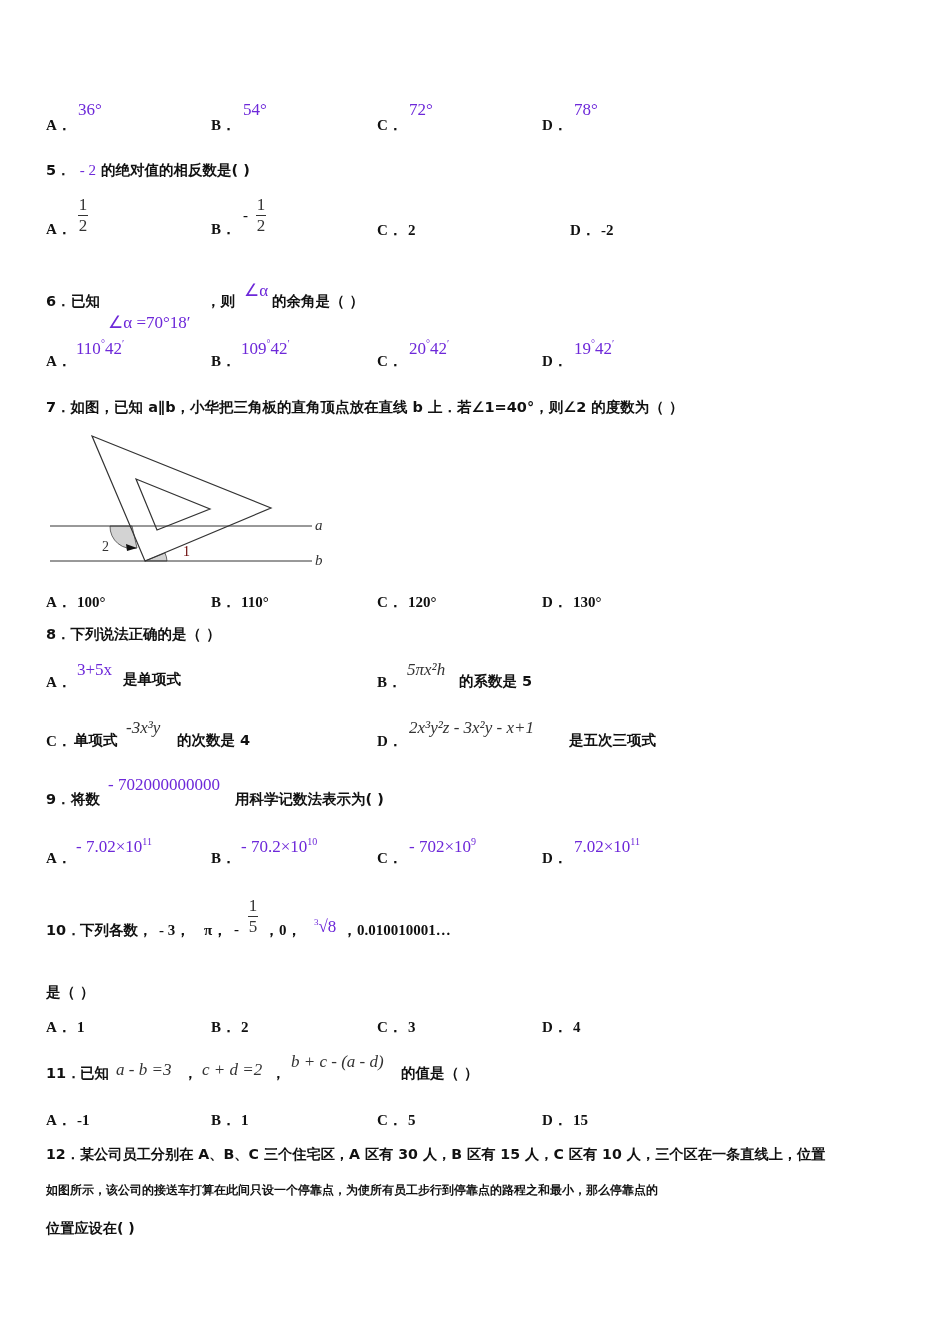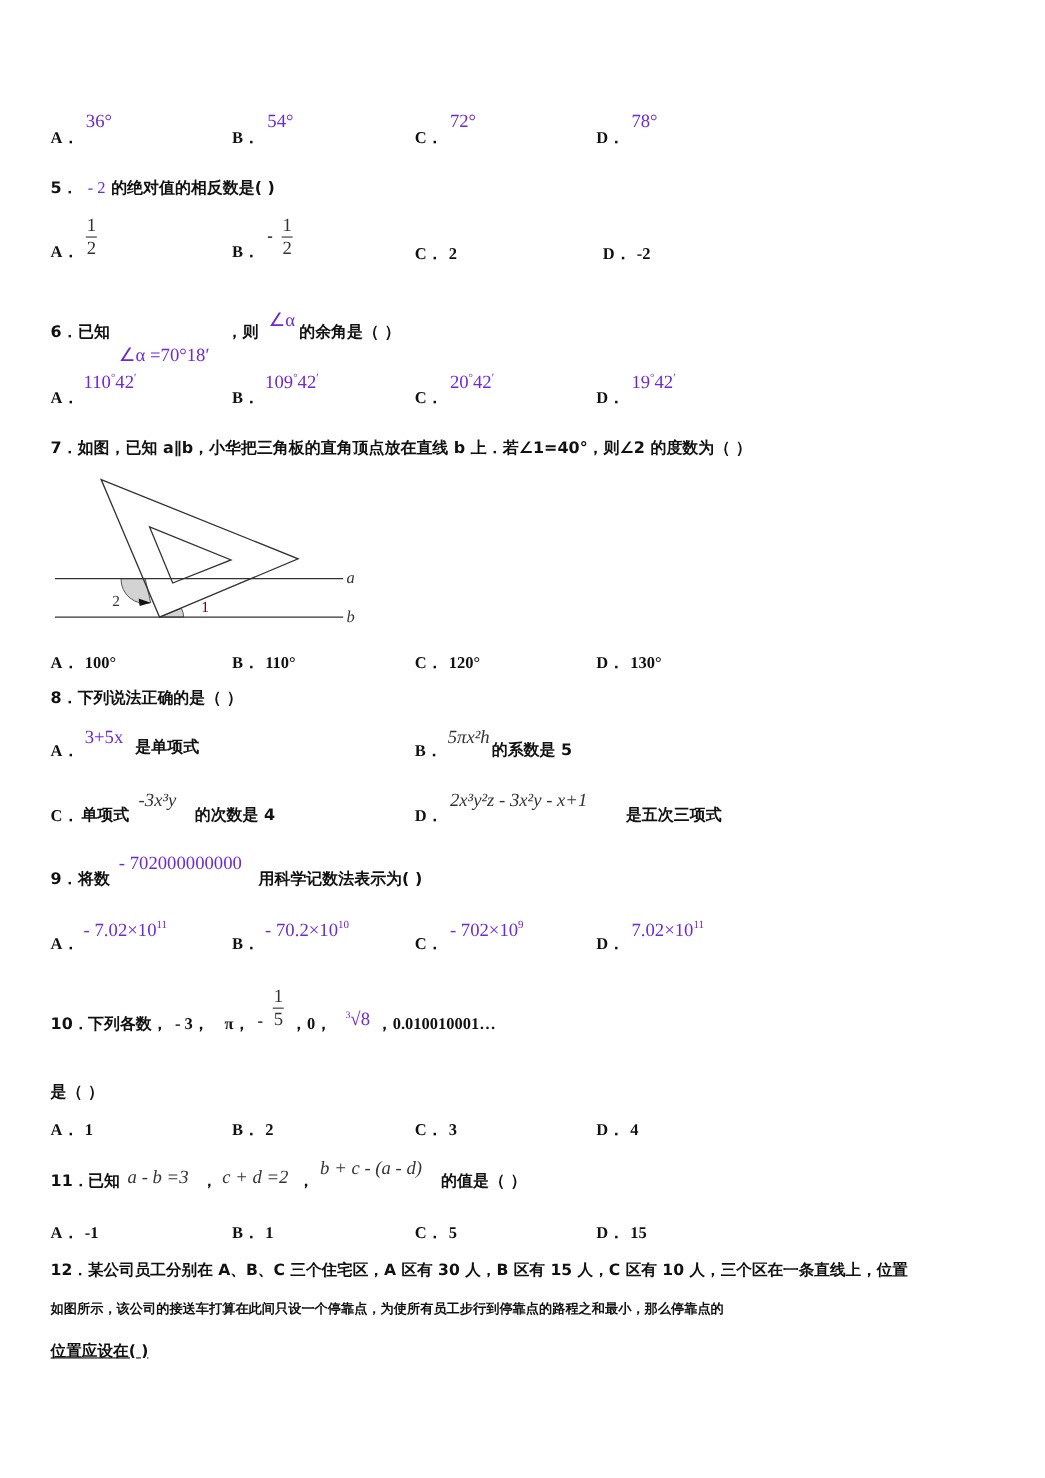--- a/index.html
+++ b/index.html
@@ -60,21 +60,21 @@
     <span class="frac abs" style="left:45px; top:0;">
       <span>1</span>
       <span class="bar"></span>
       <span>2</span>
     </span>
   </div>
   <div class="abs" style="left:377px; top:220px;">
     <span class="label">C．</span>
     <span class="bold-serif">2</span>
   </div>
-  <div class="abs" style="left:548px; top:220px;">
+  <div class="abs" style="left:570px; top:220px;">
     <span class="label">D．</span>
     <span class="bold-serif">-2</span>
   </div>
 </div>
 
 <div class="abs" style="left:46px; top:280px; height:30px;">
   <span class="q-text abs" style="left:0; top:12px;">6．</span>
   <span class="q-text abs" style="left:25px; top:12px;">已知</span>
   <span class="math abs" style="left:62px; top:0;margin-top:32px;">∠α =70°18′</span>
   <span class="q-text abs" style="left:160px; top:12px;">，则</span>
@@ -145,21 +145,21 @@
 <div class="abs q-text" style="left:46px; top:625px;">8．下列说法正确的是（  ）</div>
 <div>
   <div class="abs" style="left:46px; top:660px; width:320px; height:32px;">
     <span class="label abs" style="left:0; top:13px;">A．</span>
     <span class="math abs" style="left:31px; top:0;">3+5x</span>
     <span class="q-text abs" style="left:77px; top:10px;">是单项式</span>
   </div>
   <div class="abs" style="left:377px; top:660px; width:320px; height:32px;">
     <span class="label abs" style="left:0; top:13px;">B．</span>
     <span class="mathi abs" style="left:30px; top:0;">5πx²h</span>
-    <span class="q-text abs" style="left:70px; top:12px;">的系数是 5</span>
+    <span class="q-text abs" style="left:82px; top:12px;">的系数是 5</span>
   </div>
   <div class="abs" style="left:46px; top:718px; width:320px; height:32px;">
     <span class="label abs" style="left:0; top:14px;">C．</span>
     <span class="q-text abs" style="left:28px; top:13px;">单项式</span>
     <span class="mathi abs" style="left:80px; top:0;">-3x³y</span>
     <span class="q-text abs" style="left:131px; top:13px;">的次数是 4</span>
   </div>
   <div class="abs" style="left:377px; top:718px; width:400px; height:32px;">
     <span class="label abs" style="left:0; top:14px;">D．</span>
     <span class="mathi abs" style="left:32px; top:0;">2x³y²z - 3x²y - x+1</span>
@@ -251,13 +251,13 @@
     <span class="bold-serif">5</span>
   </div>
   <div class="abs" style="left:542px; top:1110px;">
     <span class="label">D．</span>
     <span class="bold-serif">15</span>
   </div>
 </div>
 
 <div class="abs q-text" style="left:46px; top:1145px; font-size:14.2px;">12．某公司员工分别在 A、B、C 三个住宅区，A 区有 30 人，B 区有 15 人，C 区有 10 人，三个区在一条直线上，位置</div>
 <div class="abs q-text" style="left:46px; top:1182px; font-size:12px;">如图所示，该公司的接送车打算在此间只设一个停靠点，为使所有员工步行到停靠点的路程之和最小，那么停靠点的</div>
-<div class="abs q-text" style="left:46px; top:1219px; font-size:14.2px;text-decoration:underline;">位置应设在(   )</div>
+<div class="abs q-text" style="left:46px; top:1219px; font-size:14.2px;">位置应设在(   )</div>
 
 </body></html>

